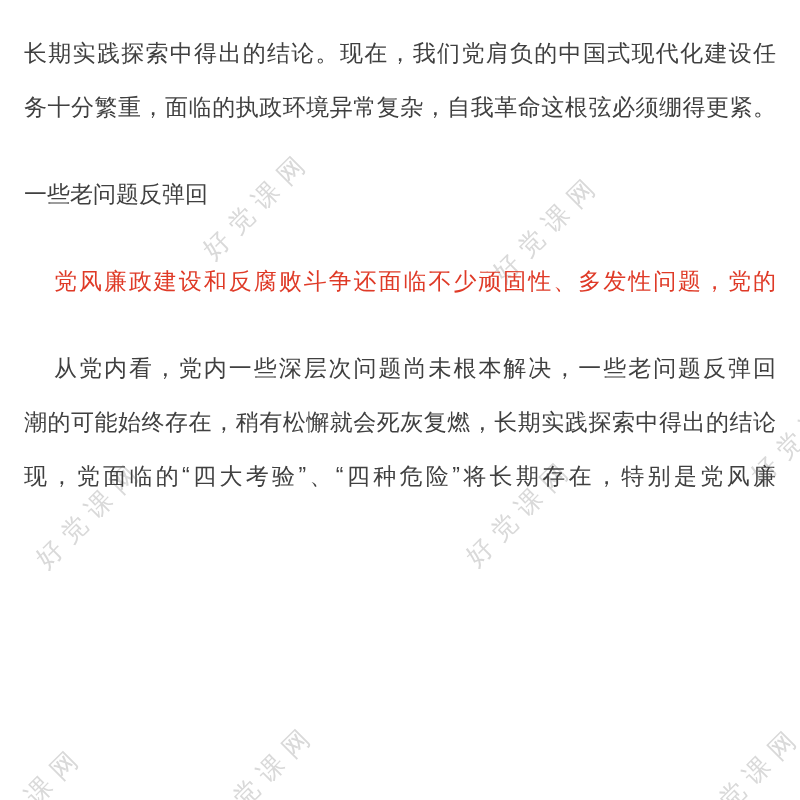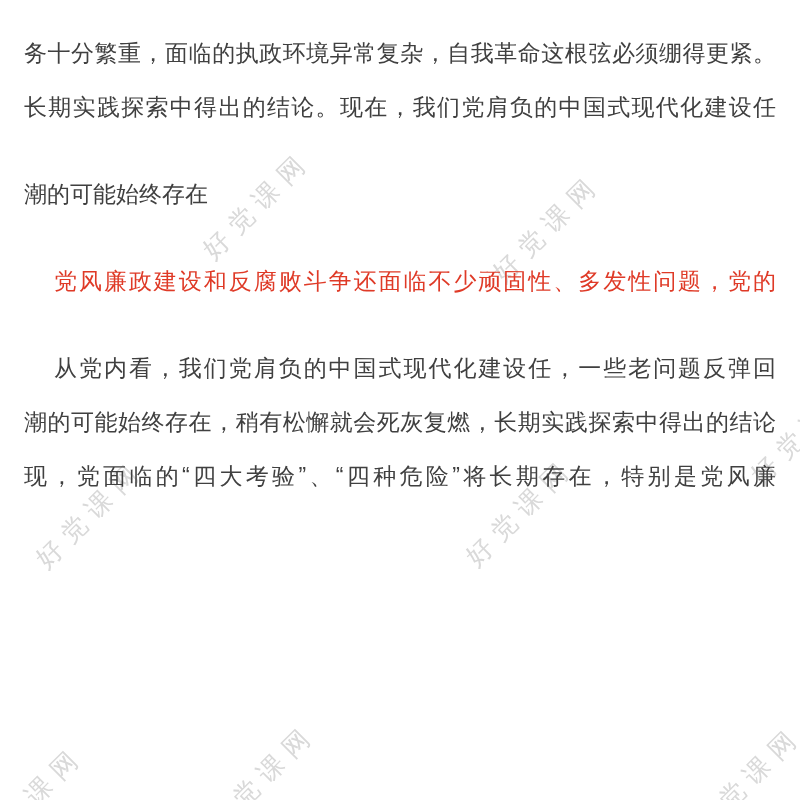--- a/index.html
+++ b/index.html
@@ -71,32 +71,32 @@
     <span class="wm" style="left:805px; top:430px">好党课网</span>
     <span class="wm" style="left:262px; top:778px">好党课网</span>
     <span class="wm" style="left:748px; top:780px">好党课网</span>
     <span class="wm" style="left:30px;  top:800px">好党课网</span>
   </div>
 
   <div class="content">
 
 
     <p class="para">
+      <span class="line fill">长期实践探索中得出的结论。现在，我们党肩负的中国式现代化建设任</span>
       <span class="line fill">务十分繁重，面临的执政环境异常复杂，自我革命这根弦必须绷得更紧。</span>
-      <span class="line fill">长期实践探索中得出的结论。现在，我们党肩负的中国式现代化建设任</span>
     </p>
 
     <p class="para">
-      <span class="line">潮的可能始终存在</span>
+      <span class="line">一些老问题反弹回</span>
     </p>
 
     <p class="para red">
       <span class="line first fill">党风廉政建设和反腐败斗争还面临不少顽固性、多发性问题，党的</span>
     </p>
 
     <p class="para">
-      <span class="line first fill">从党内看，我们党肩负的中国式现代化建设任，一些老问题反弹回</span>
+      <span class="line first fill">从党内看，党内一些深层次问题尚未根本解决，一些老问题反弹回</span>
       <span class="line fill">潮的可能始终存在，稍有松懈就会死灰复燃，长期实践探索中得出的结论</span>
       <span class="line fill">现，党面临的“四大考验”、“四种危险”将长期存在，特别是党风廉</span>
     </p>
 
   </div>
 </div>
 
 </body></html>

